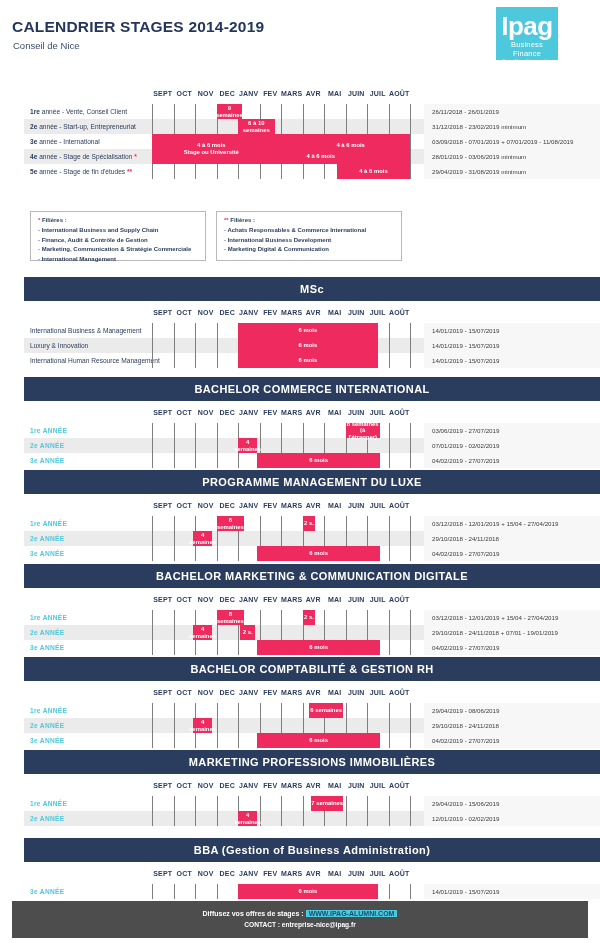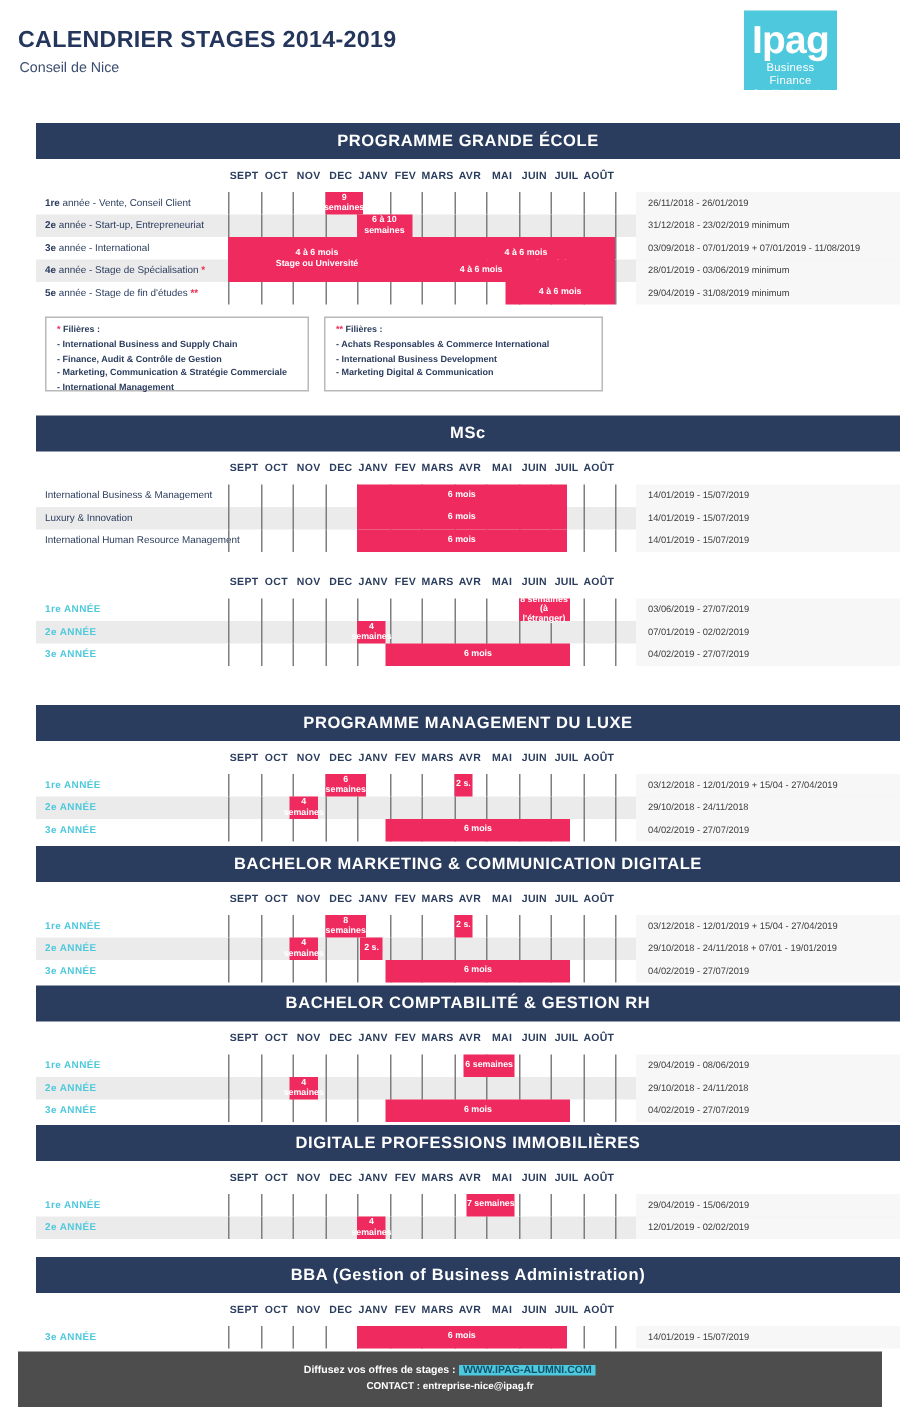--- a/index.html
+++ b/index.html
@@ -117,21 +117,20 @@
 <div id="sections-host"></div>
 
 <div class="footer">
   <div class="l1">
     <span>Diffusez vos offres de stages : </span><span class="hl">WWW.IPAG-ALUMNI.COM</span>
   </div>
   <div class="l2">CONTACT : entreprise-nice@ipag.fr</div>
 </div>
 
 <div class="section" style="position: absolute; left: 12px; width: 576px; top: 82px;">
-    <div class="sec-head">PROGRAMME GRANDE ÉCOLE</div>
     <div class="sec-body" style="padding-top: 6px;">
       <div class="months">
         <div class="m" style="left: 128px; width: 21.5px;">SEPT</div>
         <div class="m" style="left: 149.5px; width: 21.5px;">OCT</div>
         <div class="m" style="left: 171px; width: 21.5px;">NOV</div>
         <div class="m" style="left: 192.5px; width: 21.5px;">DEC</div>
         <div class="m" style="left: 214px; width: 21.5px;">JANV</div>
         <div class="m" style="left: 235.5px; width: 21.5px;">FEV</div>
         <div class="m" style="left: 257px; width: 21.5px;">MARS</div>
         <div class="m" style="left: 278.5px; width: 21.5px;">AVR</div>
@@ -310,20 +309,21 @@
           <div class="tick" style="left: 386px;"></div>
           <div class="date" style="position: absolute; left: 400px; width: 176px; top: 0px; background: rgb(247, 247, 247);">14/01/2019 - 15/07/2019</div>
         </div>
         <div class="bar" style="left: 214px; width: 139.75px; top: 0px; white-space: pre-line;">6 mois</div>
         <div class="bar" style="left: 214px; width: 139.75px; top: 15px; white-space: pre-line;">6 mois</div>
         <div class="bar" style="left: 214px; width: 139.75px; top: 30px; white-space: pre-line;">6 mois</div>
       </div>
     </div>
   </div>
 <div class="section" style="position: absolute; left: 12px; width: 576px; top: 377px;">
+    <div class="sec-head">BACHELOR COMMERCE INTERNATIONAL</div>
     <div class="sec-body" style="padding-top: 6px;">
       <div class="months">
         <div class="m" style="left: 128px; width: 21.5px;">SEPT</div>
         <div class="m" style="left: 149.5px; width: 21.5px;">OCT</div>
         <div class="m" style="left: 171px; width: 21.5px;">NOV</div>
         <div class="m" style="left: 192.5px; width: 21.5px;">DEC</div>
         <div class="m" style="left: 214px; width: 21.5px;">JANV</div>
         <div class="m" style="left: 235.5px; width: 21.5px;">FEV</div>
         <div class="m" style="left: 257px; width: 21.5px;">MARS</div>
         <div class="m" style="left: 278.5px; width: 21.5px;">AVR</div>
@@ -617,21 +617,21 @@
           <div class="date" style="position: absolute; left: 400px; width: 176px; top: 0px; background: rgb(247, 247, 247);">04/02/2019 - 27/07/2019</div>
         </div>
         <div class="bar" style="left: 284.95px; width: 34.4px; top: 0px; white-space: pre-line;">6 semaines</div>
         <div class="bar" style="left: 168.85px; width: 19.35px; top: 15px; white-space: pre-line;">4
 semaines</div>
         <div class="bar" style="left: 233.35px; width: 122.55px; top: 30px; white-space: pre-line;">6 mois</div>
       </div>
     </div>
   </div>
 <div class="section" style="position: absolute; left: 12px; width: 576px; top: 750px;">
-    <div class="sec-head">DIGITALE PROFESSIONS IMMOBILIÈRES</div>
+    <div class="sec-head">MARKETING PROFESSIONS IMMOBILIÈRES</div>
     <div class="sec-body" style="padding-top: 6px;">
       <div class="months">
         <div class="m" style="left: 128px; width: 21.5px;">SEPT</div>
         <div class="m" style="left: 149.5px; width: 21.5px;">OCT</div>
         <div class="m" style="left: 171px; width: 21.5px;">NOV</div>
         <div class="m" style="left: 192.5px; width: 21.5px;">DEC</div>
         <div class="m" style="left: 214px; width: 21.5px;">JANV</div>
         <div class="m" style="left: 235.5px; width: 21.5px;">FEV</div>
         <div class="m" style="left: 257px; width: 21.5px;">MARS</div>
         <div class="m" style="left: 278.5px; width: 21.5px;">AVR</div>

